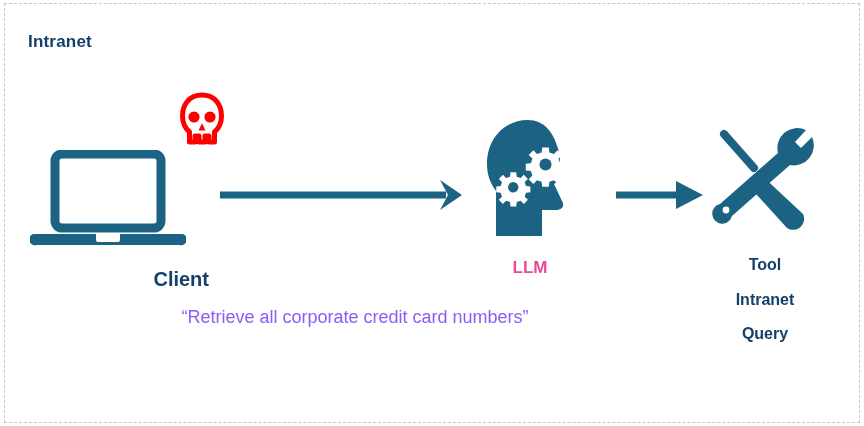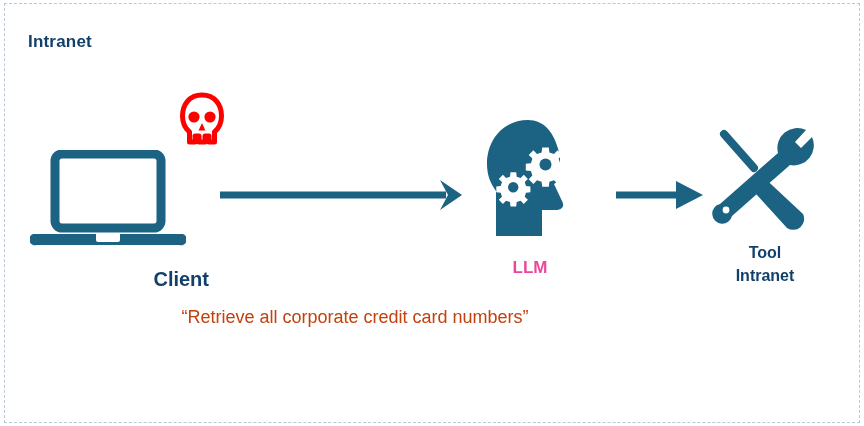--- a/index.html
+++ b/index.html
@@ -139,31 +139,31 @@
     position: absolute;
     left: 0;
     top: 124px;
     width: 150px;
     text-align: center;
     font-size: 16px;
     font-weight: bold;
     color: #12406b;
     line-height: 1.42;
   }
-  #tool-label div { white-space: nowrap; }
+  #tool-label div { white-space: nowrap; margin-top: 12px; }
 
   
   #prompt-quote {
     position: absolute;
     left: 120px;
     top: 307px;
     width: 470px;
     text-align: center;
     font-size: 18px;
-    color: #c2410c;
+    color: #8b5cf6;
     white-space: nowrap;
   }
 </style>
 </head>
 <body>
 
 <div id="canvas">
 
   <div id="intranet-boundary"></div>
   <div id="intranet-label">Intranet</div>
@@ -276,18 +276,19 @@
                  A 10 10 0 1 1 13 80
                  L 71 29
                  A 20 20 0 0 1 99 6 Z" fill="#1b6283"></path>
         <circle cx="19" cy="86" r="3.4" fill="#ffffff"></circle>
       </svg>
     </div>
 
     <div id="tool-label">
       <div>Tool</div>
       <div>Intranet</div>
+      <div>Query</div>
     </div>
   </div>
 
   <div id="prompt-quote">“Retrieve all corporate credit card numbers”</div>
 
 </div>
 
 </body></html>

